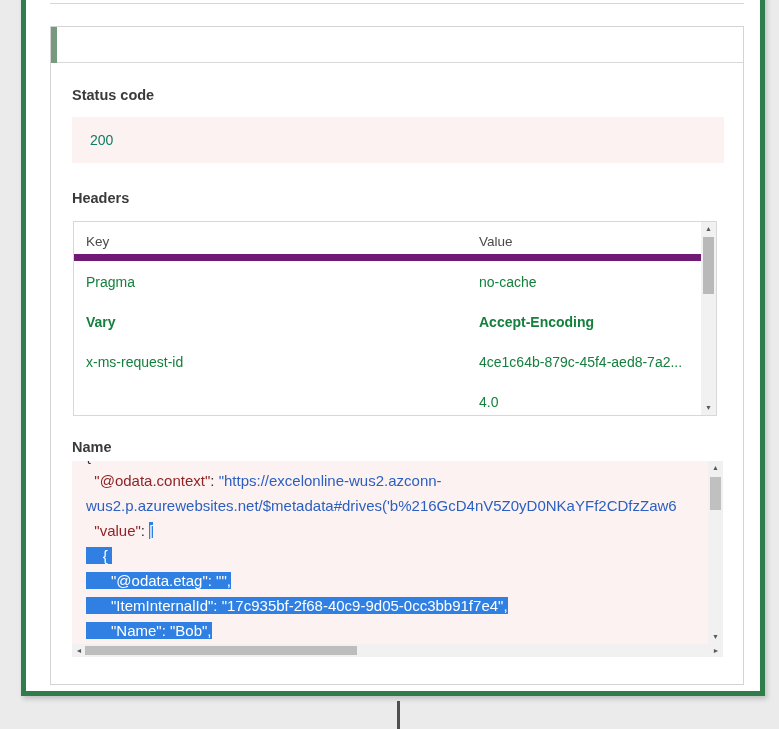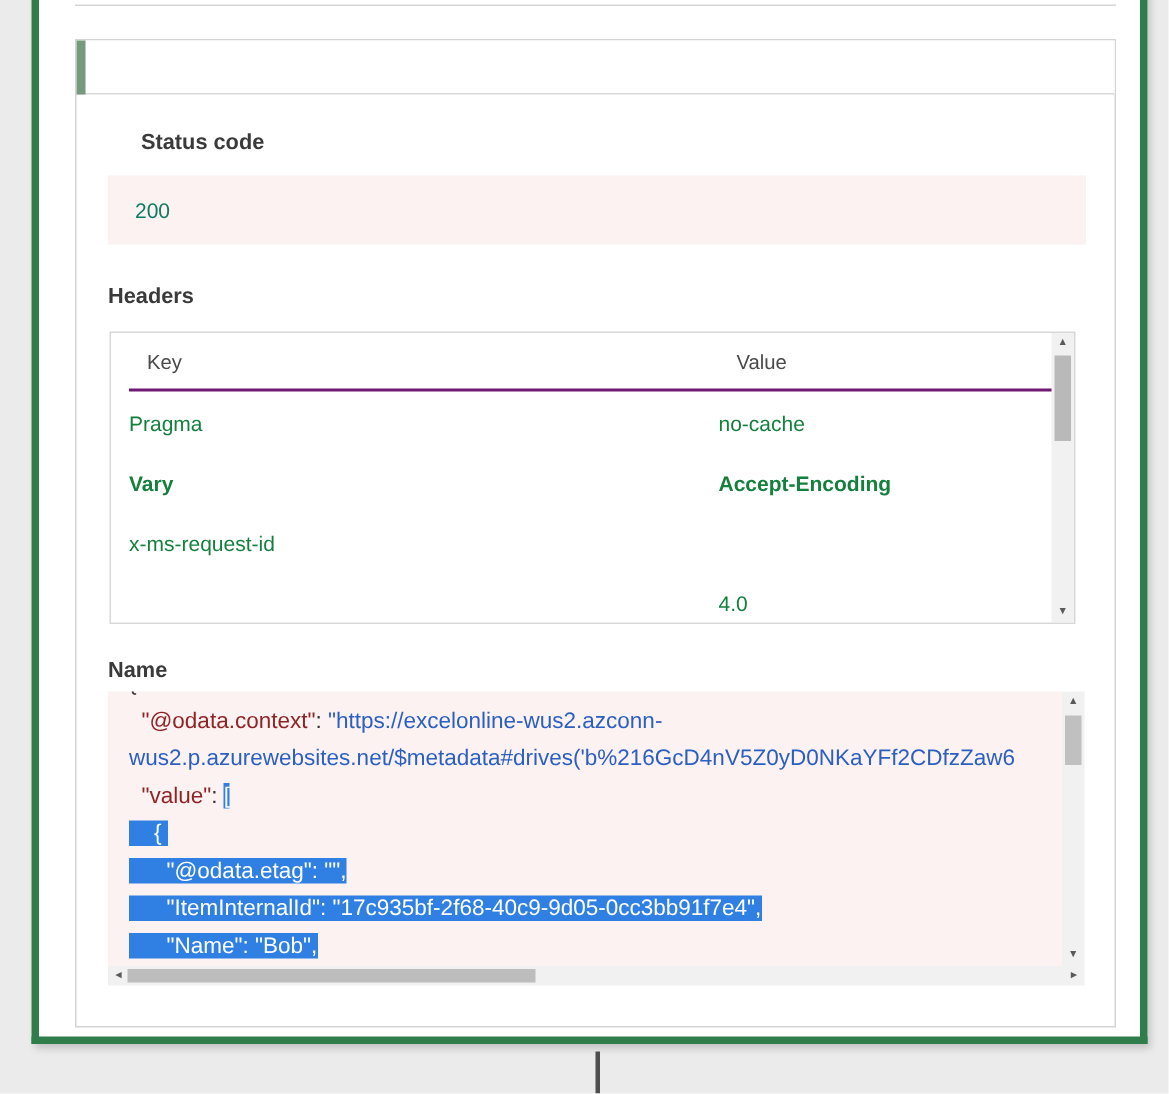--- a/index.html
+++ b/index.html
@@ -22,35 +22,35 @@
   .outputs-header {
     position:absolute; left:0; top:0; width:692px; height:36px;
     border-bottom:1px solid #d9d9d9; background:#fff;
   }
   .accent-bar { position:absolute; left:0; top:0; width:6px; height:36px; background:#77997e; }
   .outputs-title {
     position:absolute; left:22px; top:0; line-height:36px;
     font-size:13px; font-weight:700; color:#3a3a3a; letter-spacing:.3px;
   }
   .field-label { position:absolute; left:21px; font-size:14.5px; font-weight:700; color:#3a3a3a; }
-  .status-label  { top:60px;margin-left:22px; }
+  .status-label  { top:60px; }
   .headers-label { top:163px; }
   .body-label    { top:412px; }
 
   .status-box {
     position:absolute; left:21px; top:90px; width:652px; height:46px;
     background:#fcf2f2;
   }
   .status-value { position:absolute; left:18px; top:0; line-height:46px; font-size:14px; color:#0e7c62; }
 
   .headers-table {
     position:absolute; left:22px; top:194px; width:644px; height:195px;
     border:1px solid #d8d8d8; background:#fff; overflow:hidden;
   }
-  .thead { position:absolute; left:12px; top:0; width:627px; height:39px; border-bottom:2px solid #701a75; }
+  .thead { position:absolute; left:0; top:0; width:627px; height:39px; border-bottom:7px solid #701a75; }
   .th { position:absolute; top:0; line-height:39px; font-size:13.5px; color:#4a4a4a; }
   .th-key { left:12px; } .th-value { left:405px; }
   .trow { position:absolute; left:0; width:627px; height:38px; }
   .td { position:absolute; top:0; line-height:38px; font-size:14px; color:#15803d; white-space:nowrap; }
   .td-key { left:12px; } .td-value { left:405px; max-width:210px; overflow:hidden; }
 
   .vscroll { position:absolute; right:0; top:0; width:15px; background:#f1f1f1; }
   .vscroll .thumb { position:absolute; left:2px; width:11px; background:#b9b9b9; }
   .sb-arrow { position:absolute; width:15px; text-align:center; font-size:7px; color:#5a5a5a; line-height:12px; }
   .sb-arrow.up { top:1px; } .sb-arrow.down { bottom:1px; }
@@ -103,20 +103,21 @@
           <div class="trow" style="top: 41px;">
             <span class="td td-key">Pragma</span>
             <span class="td td-value">no-cache</span>
           </div>
           <div class="trow" style="top: 81px; font-weight: bold;">
             <span class="td td-key">Vary</span>
             <span class="td td-value">Accept-Encoding</span>
           </div>
           <div class="trow" style="top: 121px;">
             <span class="td td-key">x-ms-request-id</span>
+            <span class="td td-value">4ce1c64b-879c-45f4-aed8-7a2...</span>
           </div>
           <div class="trow" style="top: 161px;">
             <span class="td td-value">4.0</span>
           </div>
         </div>
       <div class="vscroll" style="height:193px;">
         <div class="sb-arrow up">▲</div>
         <div class="thumb" style="top:15px; height:57px;"></div>
         <div class="sb-arrow down">▼</div>
       </div>

